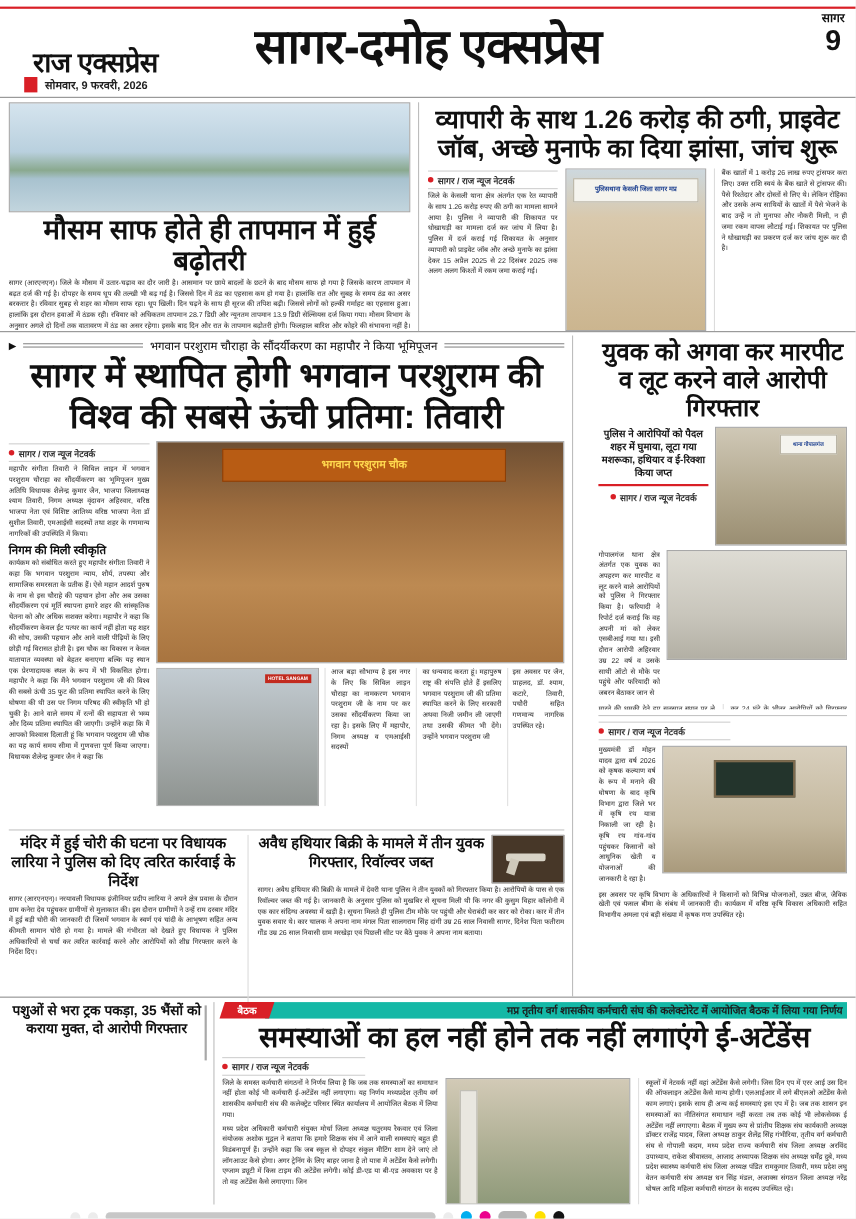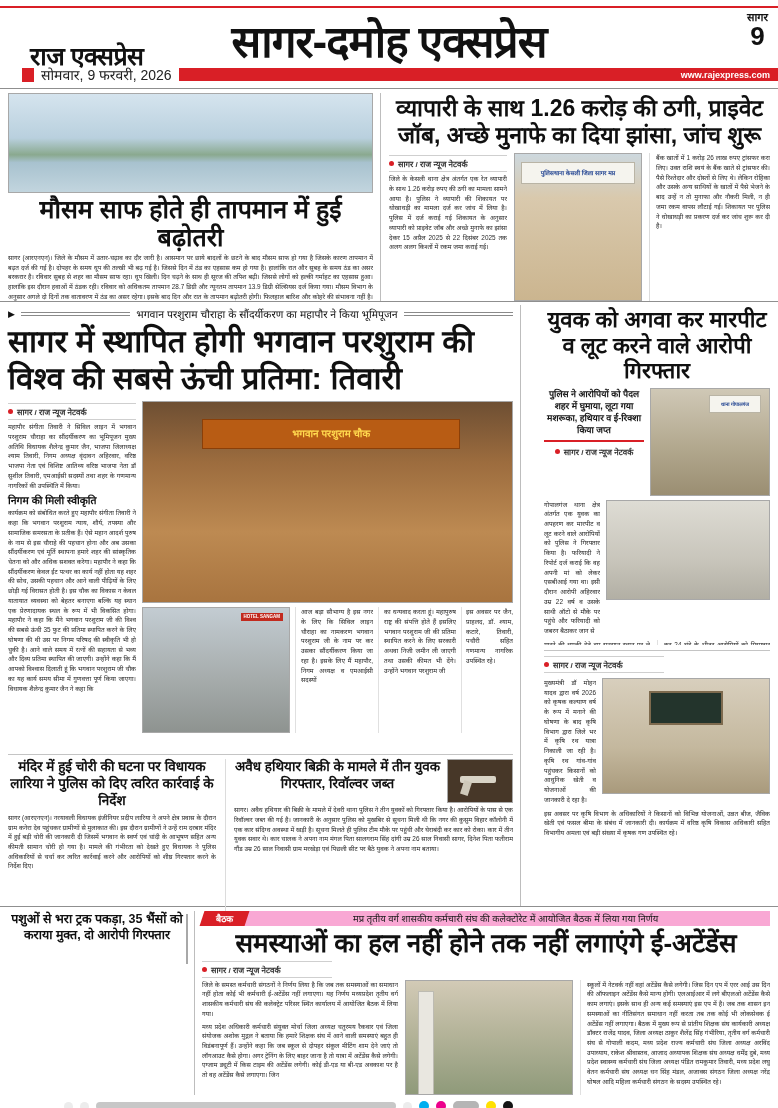--- a/index.html
+++ b/index.html
@@ -10,21 +10,21 @@
 
   
   .masthead{position:relative;height:80px}
   .brand{position:absolute;left:22px;top:30px;font-size:25px;font-weight:bold;letter-spacing:-.5px}
   .paper-title{position:absolute;left:50%;top:2px;transform:translateX(-50%);font-size:44px;font-weight:bold;letter-spacing:-1px;white-space:nowrap}
   .edition{position:absolute;right:2px;top:4px;text-align:center;line-height:1}
   .edition .ed{font-size:11px;font-weight:bold}
   .edition .pn{font-size:26px;font-weight:bold}
   .mast-bottom{position:absolute;left:0;right:-8px;bottom:4px;display:flex;align-items:center;gap:7px}
   .red-sq{width:12px;height:14px;background:var(--red,#d91f26);margin-left:14px;flex:0 0 auto}
-  .mast-date{font-size:14px;font-weight:normal;color:#222;white-space:nowrap}
+  .mast-date{font-size:10px;font-weight:bold;color:#222;white-space:nowrap}
   .redbar{flex:1;height:13px;background:var(--red,#d91f26);display:flex;align-items:center;justify-content:flex-end;padding-right:8px}
   .website{color:#fff;font-size:9px;font-weight:bold}
 
   
   .hrule{border-top:1px solid #8f8f8f;margin:0 -8px}
   .byline{display:flex;align-items:center;gap:4px;font-size:8px;font-weight:bold;color:#333;
           border-top:1px solid #cfcfcf;border-bottom:1px solid #cfcfcf;padding:2px 0;margin:2px 0}
   .byline .dot-red{width:5px;height:5px;border-radius:50%;background:var(--red,#d91f26);flex:0 0 auto}
   .bt{font-size:6.4px;line-height:1.52;text-align:justify;color:#2b2b2b;overflow:hidden}
   .ph{border:1px solid #a8a8a8;position:relative;overflow:hidden;flex:0 0 auto}
@@ -47,27 +47,27 @@
 
   
   .rowB{display:flex;height:604px;padding-top:3px}
   .colL{width:512px;padding-right:7px}
   .colR{flex:1;border-left:1px solid #bdbdbd;padding-left:23px;display:flex;flex-direction:column}
 
   .kicker{display:flex;align-items:center;gap:6px;margin:2px 0 3px}
   .kicker .kline{flex:1;height:4px;border-top:1px solid #8a8a8a;border-bottom:1px solid #8a8a8a}
   .kicker .ktext{font-size:10.5px;font-weight:normal;white-space:nowrap}
   .arrow-icon{font-size:9px;color:#111}
-  .parshu-h{font-size:31px;line-height:1.18}
+  .parshu-h{font-size:31px;text-align:center;line-height:1.18}
   .parshu-grid{display:flex;gap:6px;height:332px;margin-top:4px}
   .p-col1{width:128px;display:flex;flex-direction:column}
   .p-sub{font-size:10.5px;font-weight:bold;margin:3px 0 1px}
   .p-mid{flex:1;display:flex;flex-direction:column;gap:4px}
   .ph-stage{height:202px;background:linear-gradient(180deg,#6e4f33 0%,#9c6c3e 30%,#bd8a52 65%,#a8743f 100%)}
-  .stage-banner{position:absolute;left:16%;right:14%;top:17px;min-height:30px;background:#b85c14;color:#ffd84e;
+  .stage-banner{position:absolute;left:16%;right:14%;top:6px;min-height:30px;background:#b85c14;color:#ffd84e;
       font-weight:bold;font-size:10px;display:flex;align-items:center;justify-content:center;text-align:center;
       border:1px solid #8a3f08;line-height:1.15;padding:2px 6px}
   .p-bottom{display:flex;gap:5px;flex:1;overflow:hidden}
   .ph-crowd{width:148px;background:linear-gradient(180deg,#c3ccd2 0%,#a7adad 55%,#8e9390 100%)}
   .hotel-sign{position:absolute;top:5px;right:6px;background:#c22a1e;color:#fff;font-size:4.5px;font-weight:bold;
       padding:1px 3px;text-align:center;line-height:1.2}
   .p-c2,.p-c3{flex:1;border-left:1px solid #e0e0e0;padding-left:5px}
   .p-c4{width:52px;border-left:1px solid #e0e0e0;padding-left:4px}
 
   .pairRow{display:flex;height:158px;border-top:1px solid #c4c4c4;margin-top:21px;padding-top:4px;gap:9px}
@@ -108,21 +108,21 @@
   .truck{width:186px;padding-right:6px;display:flex;flex-direction:row}
   .truck h3{font-size:12.5px;text-align:center;line-height:1.3;margin-bottom:3px}
   .ph-office{height:50px;margin-top:3px;background:linear-gradient(180deg,#cdc2a0 0%,#b3a582 60%,#97including 100%);background:linear-gradient(180deg,#cdc2a0,#9a8c6b)}
   .office-sign{position:absolute;left:25%;top:7px;width:50%;height:14px;background:#e7c53c;color:#2b2410;font-size:5.5px;
       font-weight:bold;display:flex;align-items:center;justify-content:center;border:1px solid #8f7a22}
   .attend{flex:1;border-left:1px solid #bdbdbd;padding-left:7px;display:flex;flex-direction:column}
   .banner{display:flex;align-items:center;height:15px}
   .banner-label{background:var(--red,#d91f26);color:#fff;font-size:9px;font-weight:bold;padding:1px 14px;
       transform:skewX(-18deg);margin-right:-6px;z-index:1}
   .banner-label span{display:inline-block;transform:skewX(18deg)}
-  .banner-band{flex:1;background:#f9a8d4;font-size:9.5px;font-weight:normal;color:#1c1c1c;text-align:center;padding:1px 4px;white-space:nowrap;overflow:hidden}
+  .banner-band{flex:1;background:#14b8a6;font-size:9.5px;font-weight:bold;color:#1c1c1c;text-align:right;padding:1px 4px;white-space:nowrap;overflow:hidden}
   .attend h2{font-size:26px;text-align:center;line-height:1.1;margin:3px 0 1px}
   .at-cols{display:flex;gap:7px;flex:1;overflow:hidden}
   .at-c1{width:196px}
   .ph-meet{width:168px;background:linear-gradient(180deg,#d2cab6 0%,#b5b49a 45%,#8f9a7a 100%)}
   .pillar{position:absolute;left:12px;top:10px;width:16px;height:110px;background:#e9e7e0;border:1px solid #bdbbb2}
   .at-c2{flex:1;border-left:1px solid #e0e0e0;padding-left:6px}
 
   
   .marks{height:16px;display:flex;align-items:center;gap:7px;margin-top:3px;padding-left:56px}
   .faint{width:9px;height:9px;border-radius:50%;background:#ececec}
@@ -139,23 +139,20 @@
   <header class="masthead">
     <div class="brand">राज एक्सप्रेस</div>
     <div class="paper-title">सागर-दमोह एक्सप्रेस</div>
     <div class="edition">
       <div class="ed">सागर</div>
       <div class="pn">9</div>
     </div>
     <div class="mast-bottom">
       <span class="red-sq"></span>
       <span class="mast-date">सोमवार, 9 फरवरी, 2026</span>
-      <div class="redbar">
-        <span class="website">www.rajexpress.com</span>
-      </div>
     </div>
   </header>
   <div class="hrule"></div>
 
   <div class="rowA">
     <section class="weather">
       <div class="ph ph-lake"></div>
       <h2>मौसम साफ होते ही तापमान में हुई बढ़ोतरी</h2>
       <p class="bt" style="flex:1">सागर (आरएनएन)। जिले के मौसम में उतार-चढ़ाव का दौर जारी है। आसमान पर छाये बादलों के छटने के बाद मौसम साफ हो गया है जिसके कारण तापमान में बढ़त दर्ज की गई है। दोपहर के समय धूप की तल्खी भी बढ़ गई है। जिससे दिन में ठंड का एहसास कम हो गया है। हालांकि रात और सुबह के समय ठंड का असर बरकरार है। रविवार सुबह से शहर का मौसम साफ रहा। धूप खिली। दिन चढ़ने के साथ ही सूरज की तपिश बढ़ी। जिससे लोगों को हल्की गर्माहट का एहसास हुआ। हालांकि इस दौरान हवाओं में ठंडक रही। रविवार को अधिकतम तापमान 28.7 डिग्री और न्यूनतम तापमान 13.9 डिग्री सेल्सियस दर्ज किया गया। मौसम विभाग के अनुसार अगले दो दिनों तक वातावरण में ठंड का असर रहेगा। इसके बाद दिन और रात के तापमान बढ़ोतरी होगी। फिलहाल बारिश और कोहरे की संभावना नहीं है। दिन में तेज धूप खिलेगी लेकिन रात में ठंडक रहेगी।</p>
     </section>

